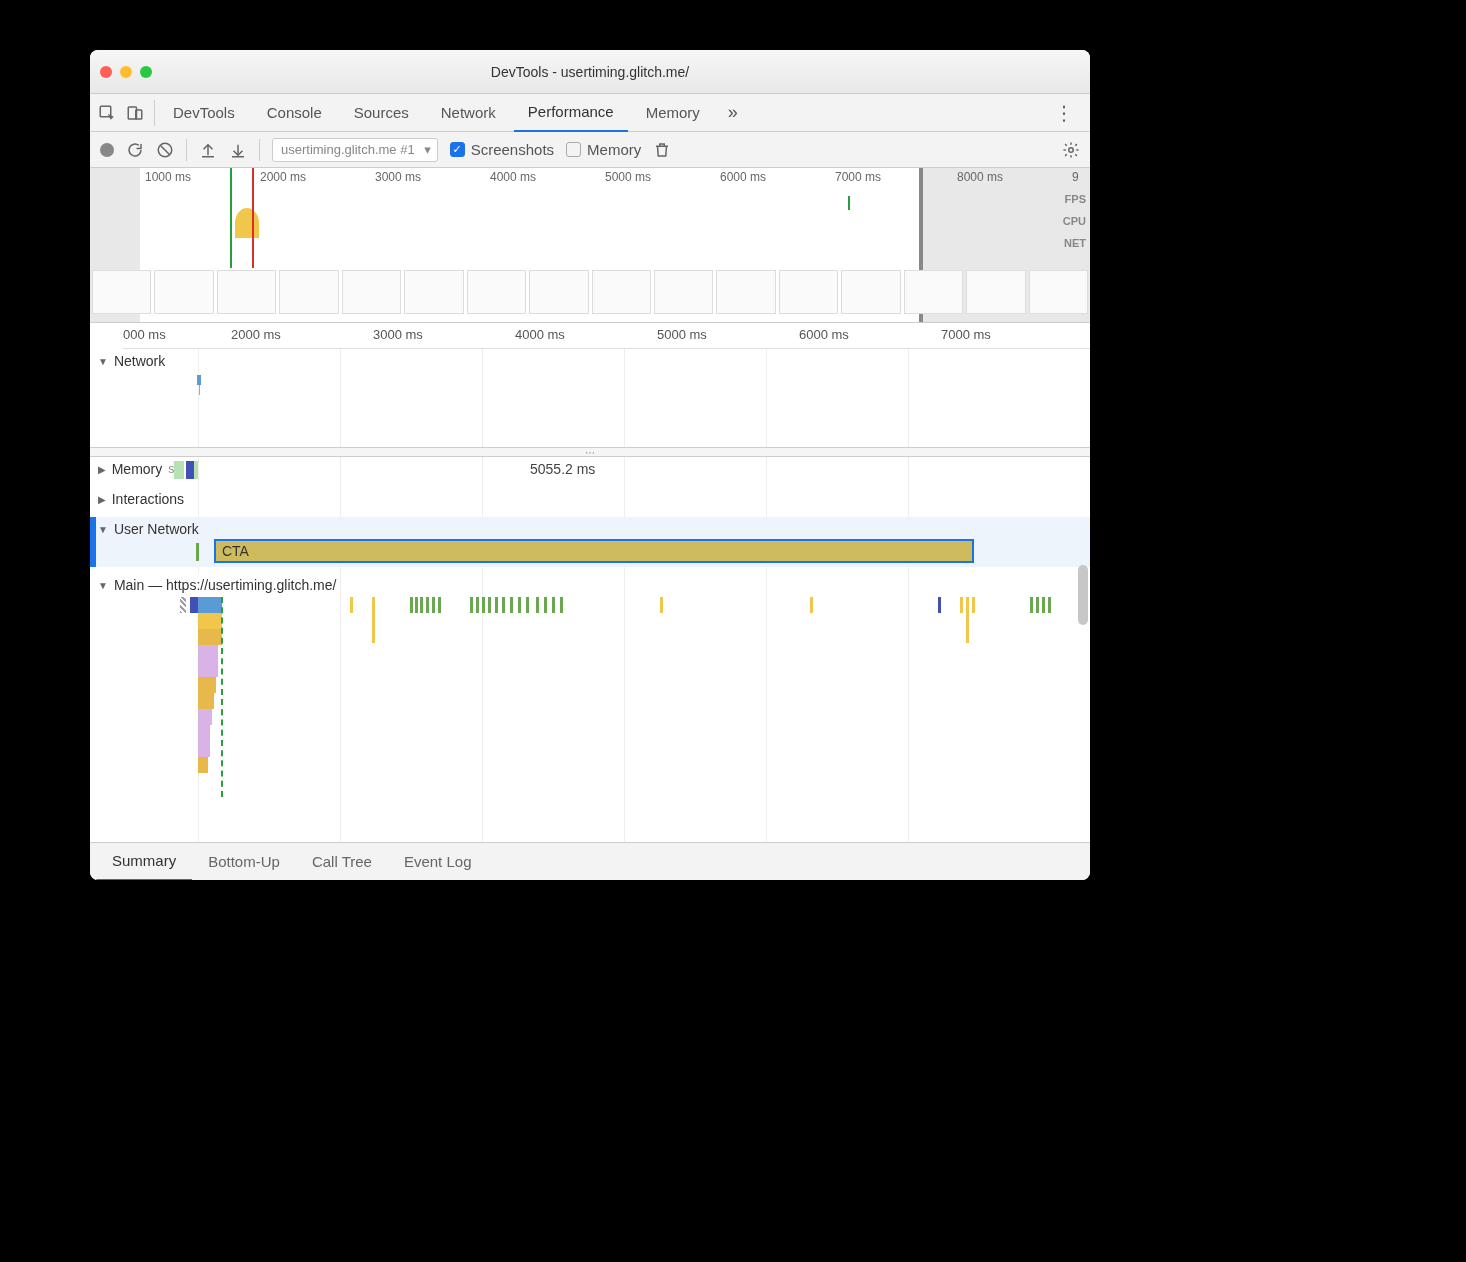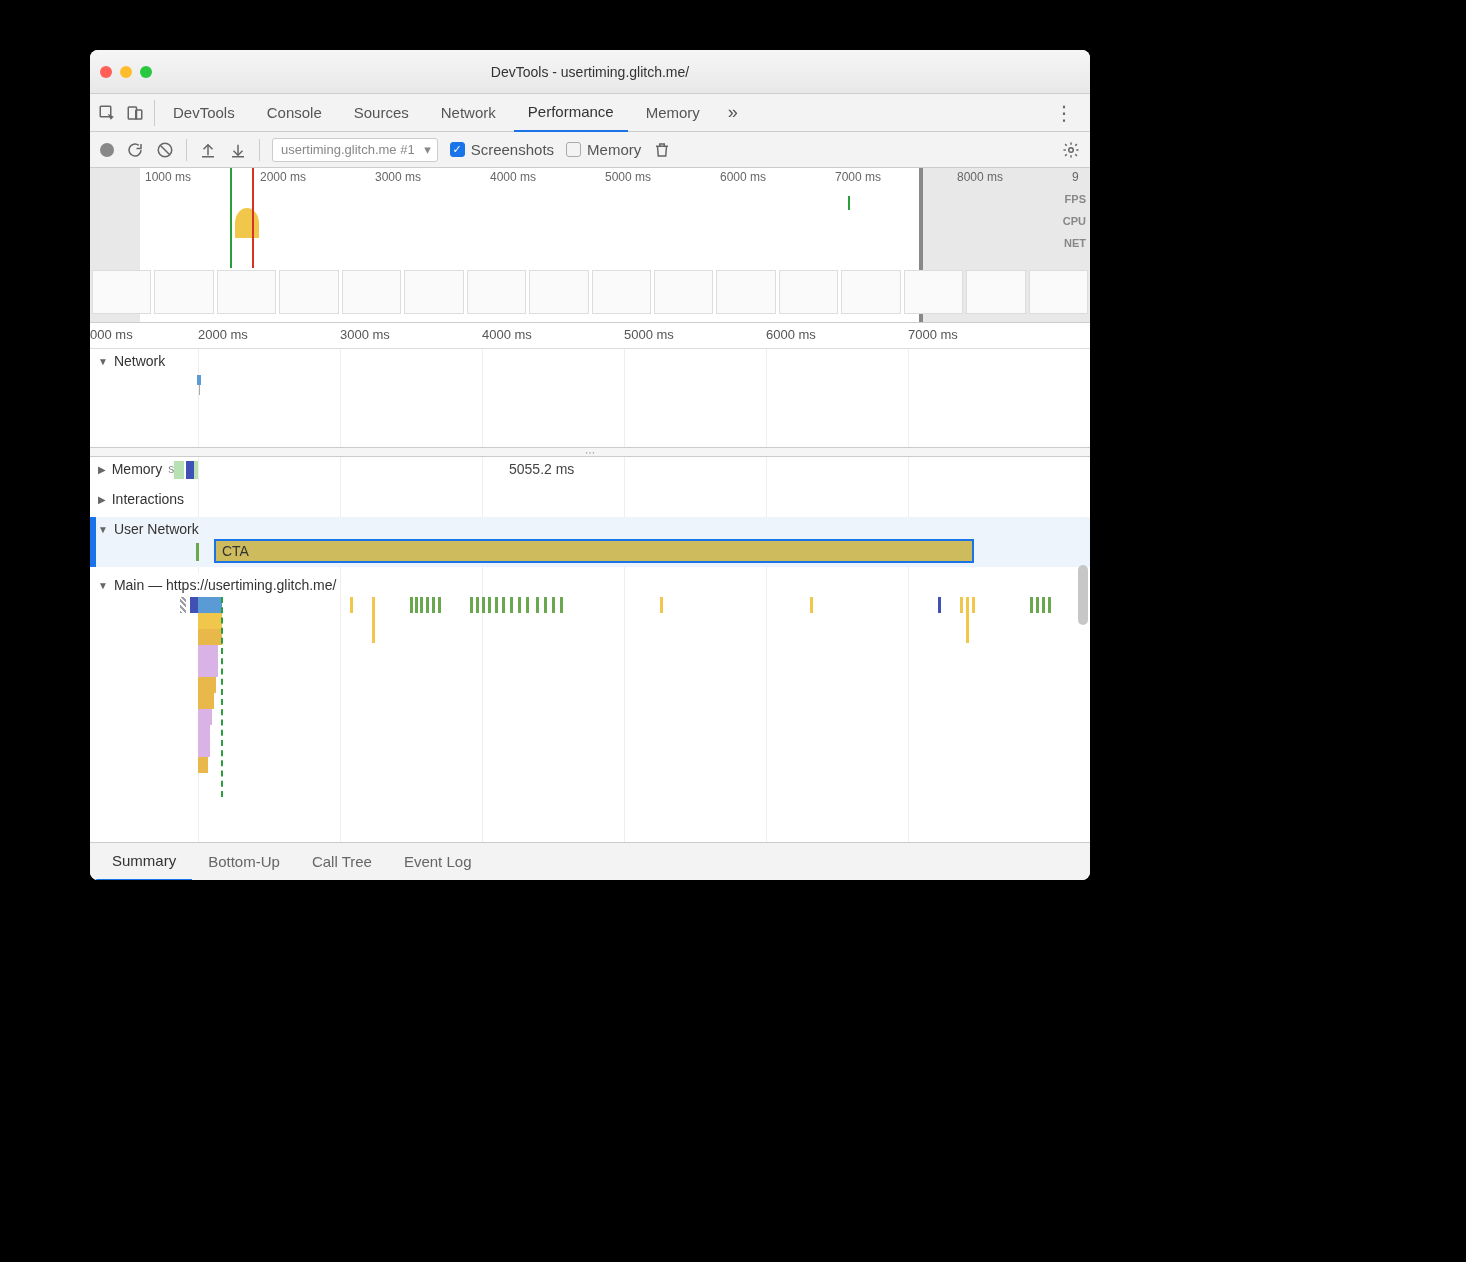--- a/index.html
+++ b/index.html
@@ -45,21 +45,21 @@
   .ov-cpu-blob { position:absolute; left:145px; top:40px; width:24px; height:30px; background:#f0c74b; border-radius:50% 50% 0 0; }
   .ov-line-green { position:absolute; left:140px; top:0; width:2px; height:100px; background:#2a9d3c; }
   .ov-line-red { position:absolute; left:162px; top:0; width:2px; height:100px; background:#d93025; }
   .ov-small-green { position:absolute; left:758px; top:28px; width:2px; height:14px; background:#2a9d3c; }
   .ov-handle-r { position:absolute; right:167px; top:0; width:4px; height:100%; background:#888; }
   .ov-thumbs { position:absolute; left:0; right:0; top:100px; height:48px; display:flex; gap:3px; padding:2px; }
   .thumb { flex:1; border:1px solid #ddd; background:#fafafa; font-size:5px; color:#bbb; padding:1px; overflow:hidden; }
 
   
   .flame-wrap { flex:1; display:flex; flex-direction:column; overflow:hidden; position:relative; }
-  .fc-ruler { height:26px; border-bottom:1px solid #ddd; position:relative; font-size:13px; color:#555; }
+  .fc-ruler { height:26px; border-bottom:1px solid #ddd; position:relative; font-size:13px; color:#555;margin-left:33px; }
   .fc-tick { position:absolute; top:4px; }
   .fc-body { flex:1; position:relative; overflow:hidden; background:#fff; }
   .gridline { position:absolute; top:0; bottom:0; width:1px; background:#eee; }
   
   .track-header { position:absolute; left:0; height:24px; display:flex; align-items:center; font-size:14px; color:#333; padding-left:8px; gap:6px; background:rgba(255,255,255,0.85); z-index:5; }
   .track-header .arrow { font-size:10px; color:#666; }
   
   .net-track { position:absolute; left:0; right:0; top:0; height:98px; }
   .divider-grip { position:absolute; left:0; right:0; top:98px; height:10px; text-align:center; font-size:10px; color:#888; border-top:1px solid #ccc; border-bottom:1px solid #ccc; background:#f5f5f5; line-height:10px; }
   .main-tracks { position:absolute; left:0; right:0; top:108px; bottom:0; }
@@ -246,21 +246,21 @@
 
         <div class="frames-row">
           <div class="track-header" style="top:0">
             <span class="arrow">▶</span>
             <span>Memory</span>
             <span style="color:#888;font-size:12px">s</span>
           </div>
           <div class="frame-bar" style="left:82px;width:12px"></div>
           <div class="frame-bar" style="left:96px;width:8px;background:#3f51b5"></div>
           <div class="frame-bar" style="left:104px;width:4px"></div>
-          <span class="frame-time" style="left:419px">5055.2 ms</span>
+          <span class="frame-time" style="left:440px">5055.2 ms</span>
         </div>
 
         <div class="interactions-row">
           <div class="track-header" style="top:0">
             <span class="arrow">▶</span>
             <span>Interactions</span>
           </div>
         </div>
 
         <div class="usertiming-row">

